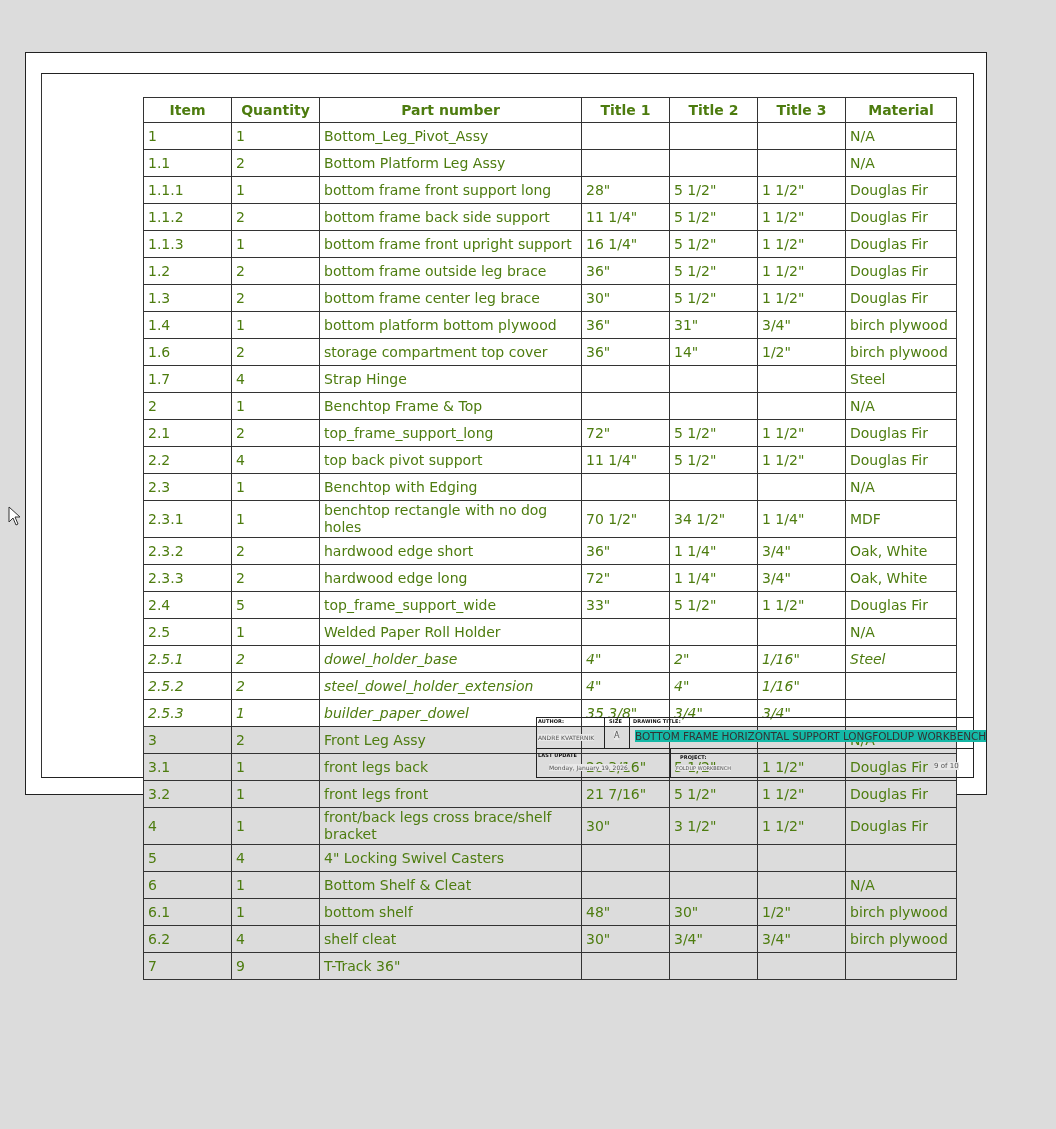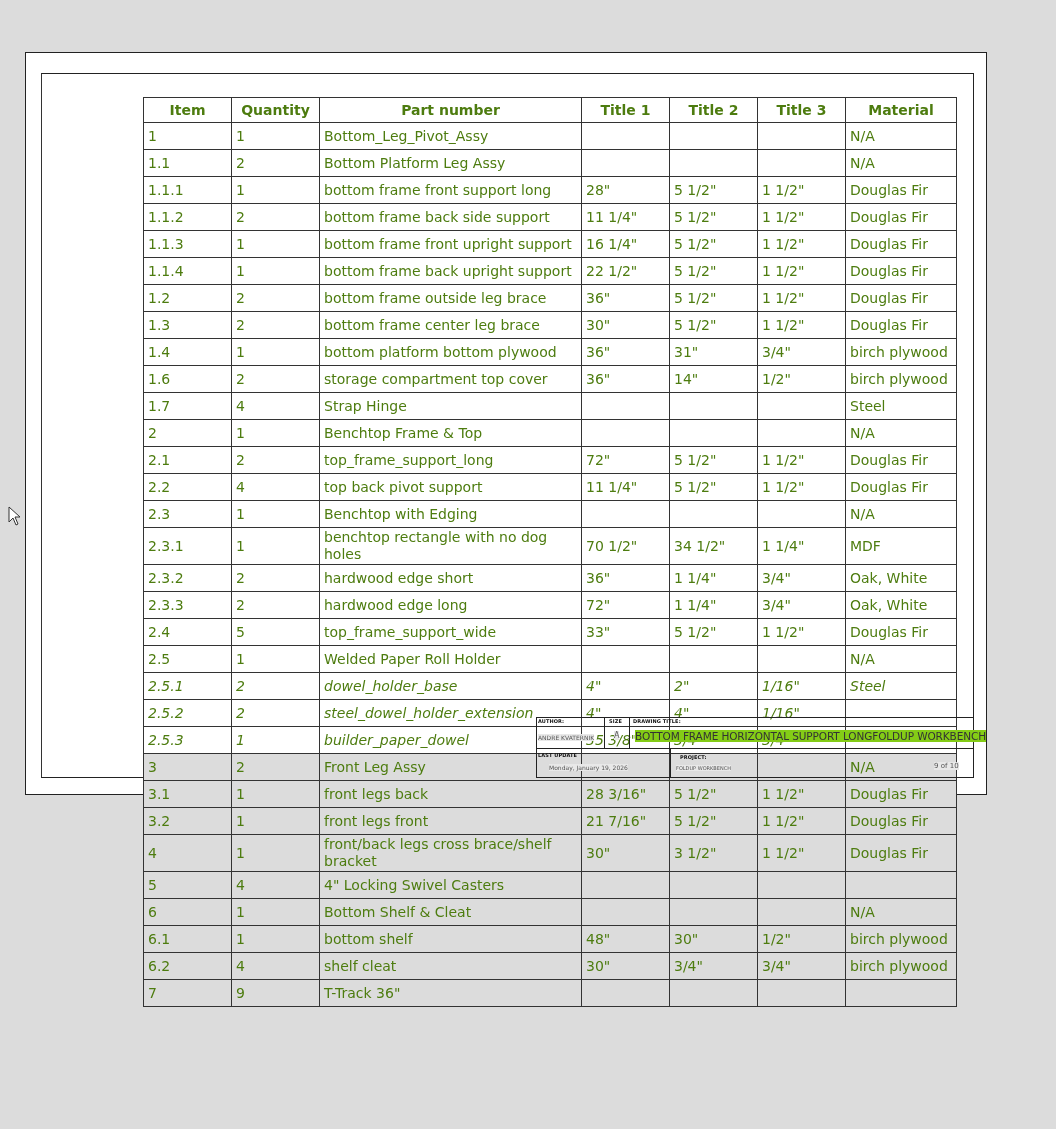--- a/index.html
+++ b/index.html
@@ -49,21 +49,21 @@
   
   .title-block {
     position: absolute; left: 536px; top: 717px; width: 438px; height: 61px;
     z-index: 3; pointer-events: auto;
     font-family: "DejaVu Sans", sans-serif;
   }
   .tb-box { position: absolute; border: 1px solid #222; box-sizing: border-box; background: rgba(255,255,255,0); }
   .tb-label { position: absolute; font-size: 5px; font-weight: bold; color: #111; letter-spacing: 0.1px; }
   .tb-val { position: absolute; font-size: 6px; color: #555; background: #e8e8e8; white-space: nowrap; }
   .tb-title-val {
-    position: absolute; font-size: 10.5px; color: #333; background: #84cc16; white-space: nowrap;
+    position: absolute; font-size: 10.5px; color: #333; background: #14b8a6; white-space: nowrap;
     left: 99px; top: 13px; letter-spacing: -0.1px;
   }
   .tb-line { position: absolute; background: #222; }
   .cursor { position: absolute; left: 8px; top: 506px; z-index: 5; }
 </style>
 </head>
 <body>
 
 <div class="sheet"></div>
 <div class="inner-frame"></div>
@@ -120,29 +120,20 @@
       <tr>
         <td class="c-item">1.1.3</td>
         <td class="c-qty">1</td>
         <td class="c-part">bottom frame front upright support</td>
         <td class="c-t1">16 1/4"</td>
         <td class="c-t2">5 1/2"</td>
         <td class="c-t3">1 1/2"</td>
         <td class="c-mat">Douglas Fir</td>
       </tr>
       <tr>
-        <td class="c-item">1.1.4</td>
-        <td class="c-qty">1</td>
-        <td class="c-part">bottom frame back upright support</td>
-        <td class="c-t1">22 1/2"</td>
-        <td class="c-t2">5 1/2"</td>
-        <td class="c-t3">1 1/2"</td>
-        <td class="c-mat">Douglas Fir</td>
-      </tr>
-      <tr>
         <td class="c-item">1.2</td>
         <td class="c-qty">2</td>
         <td class="c-part">bottom frame outside leg brace</td>
         <td class="c-t1">36"</td>
         <td class="c-t2">5 1/2"</td>
         <td class="c-t3">1 1/2"</td>
         <td class="c-mat">Douglas Fir</td>
       </tr>
       <tr>
         <td class="c-item">1.3</td>

